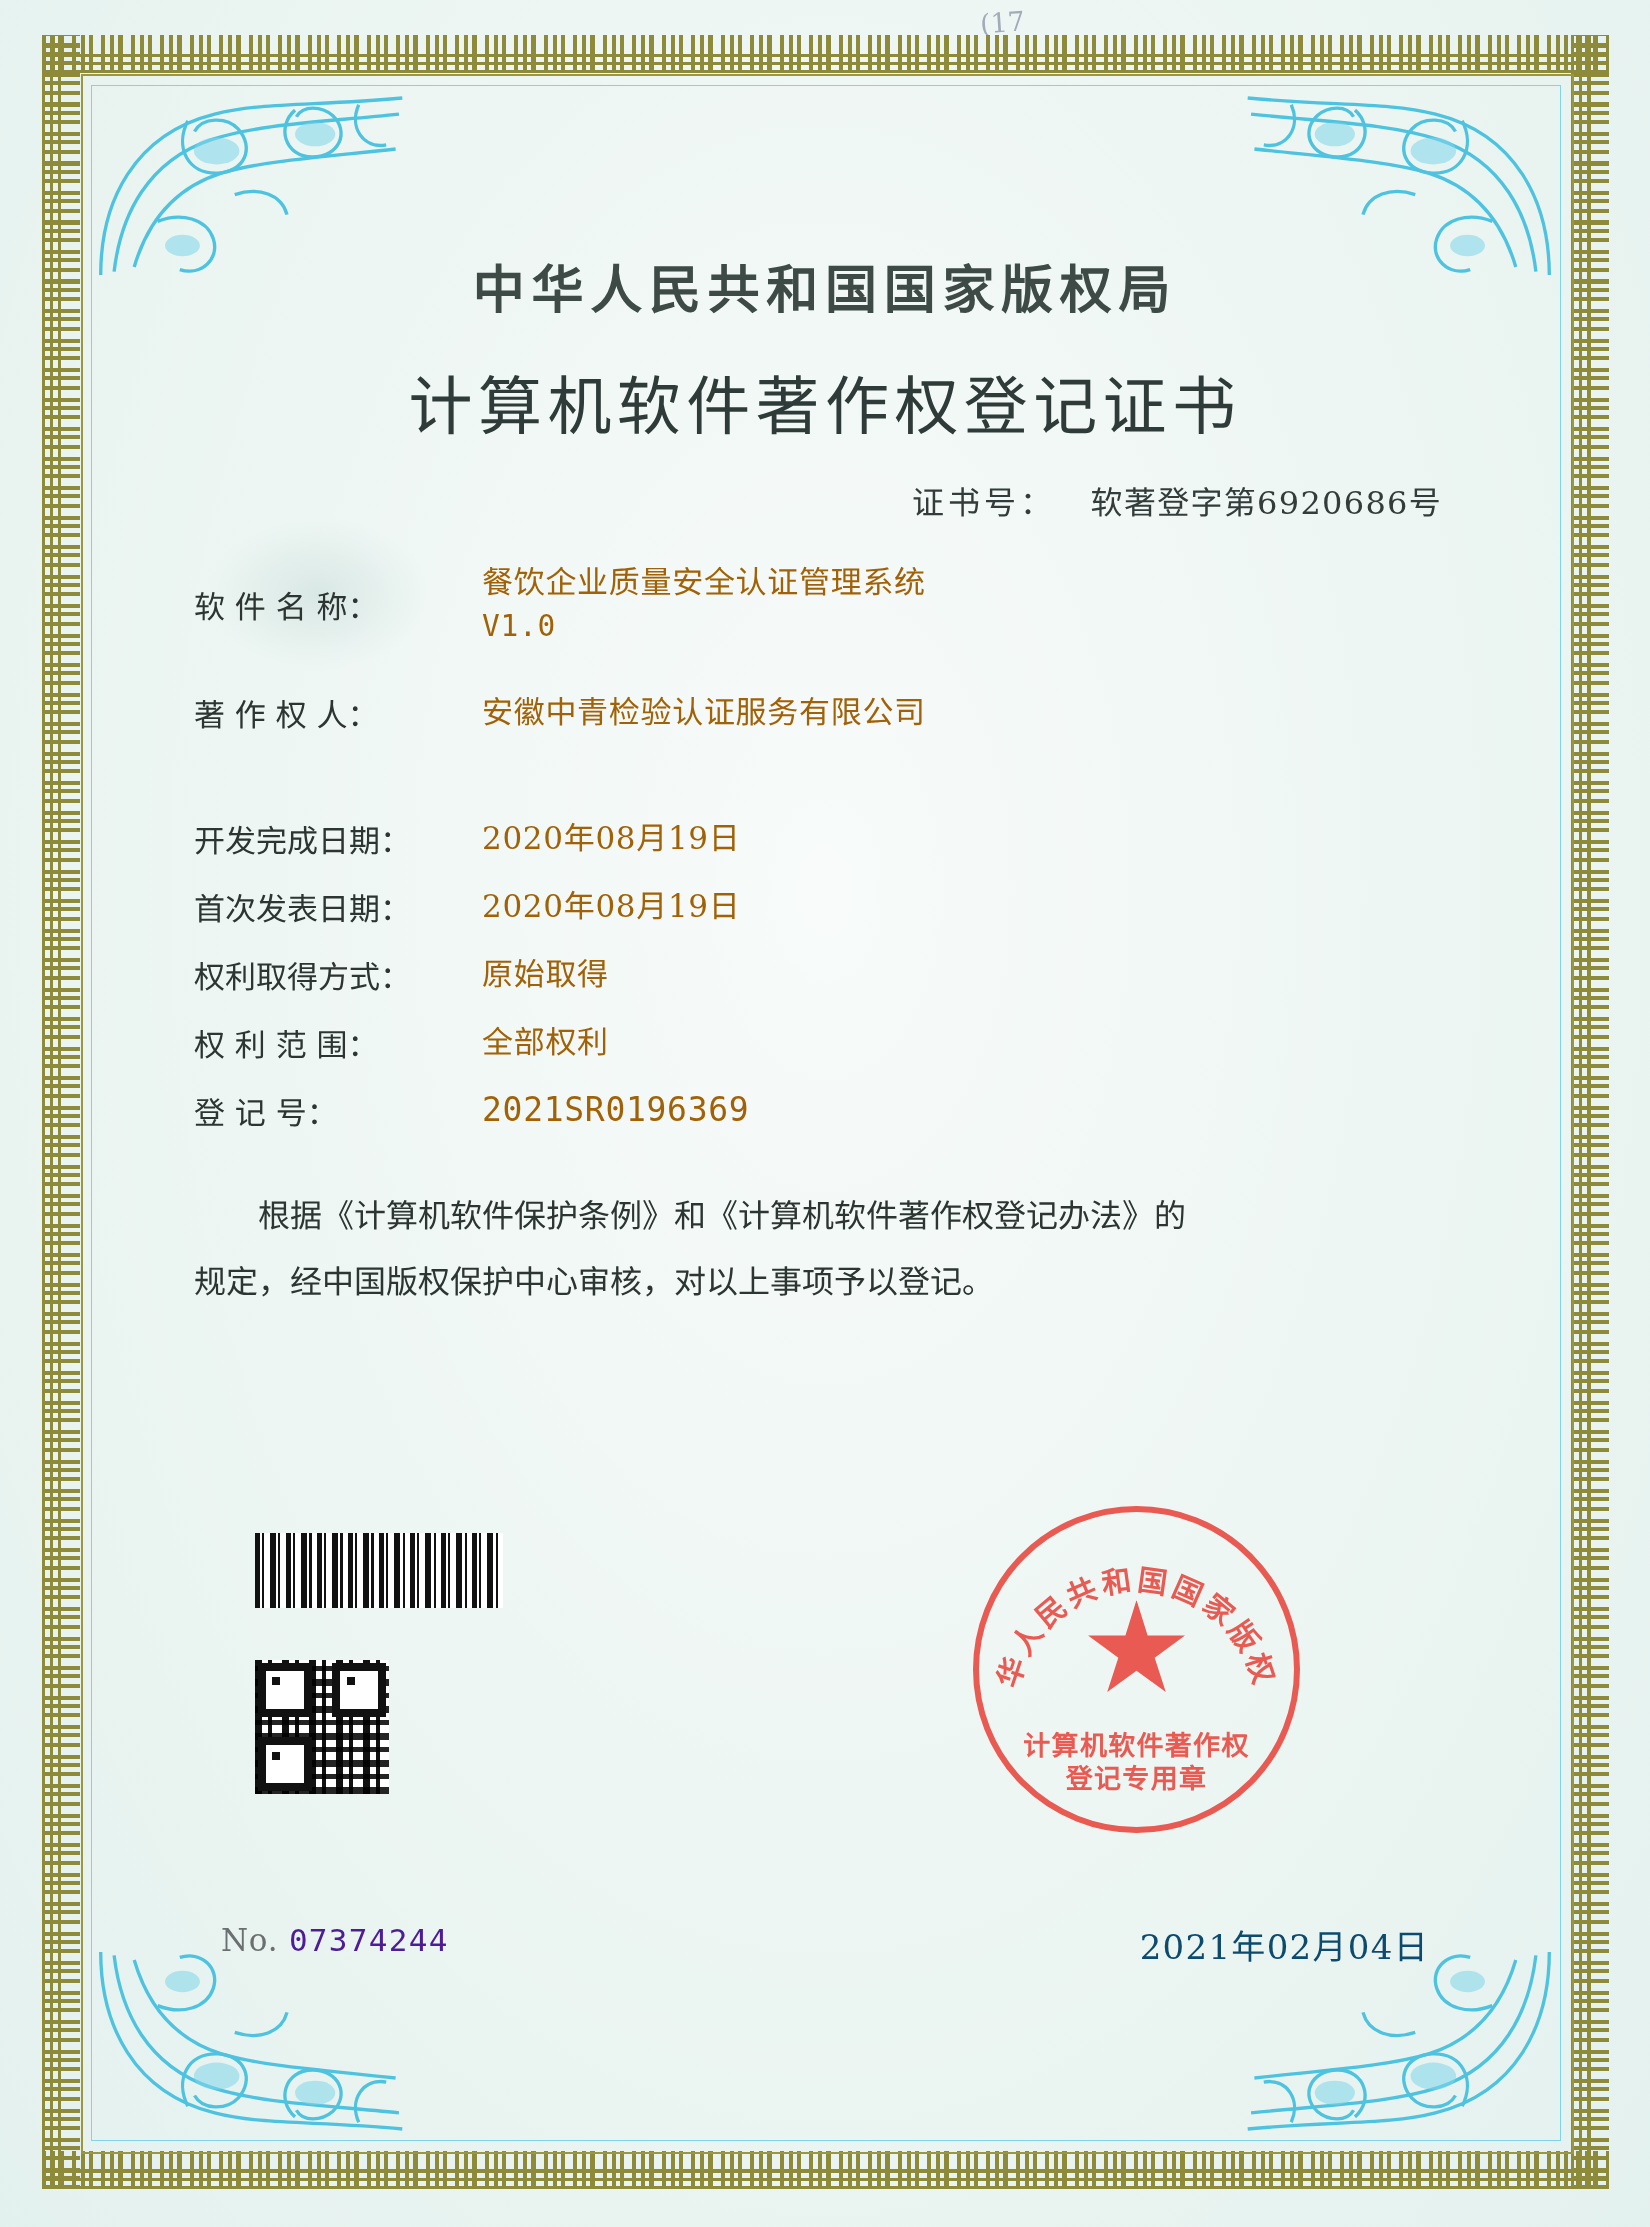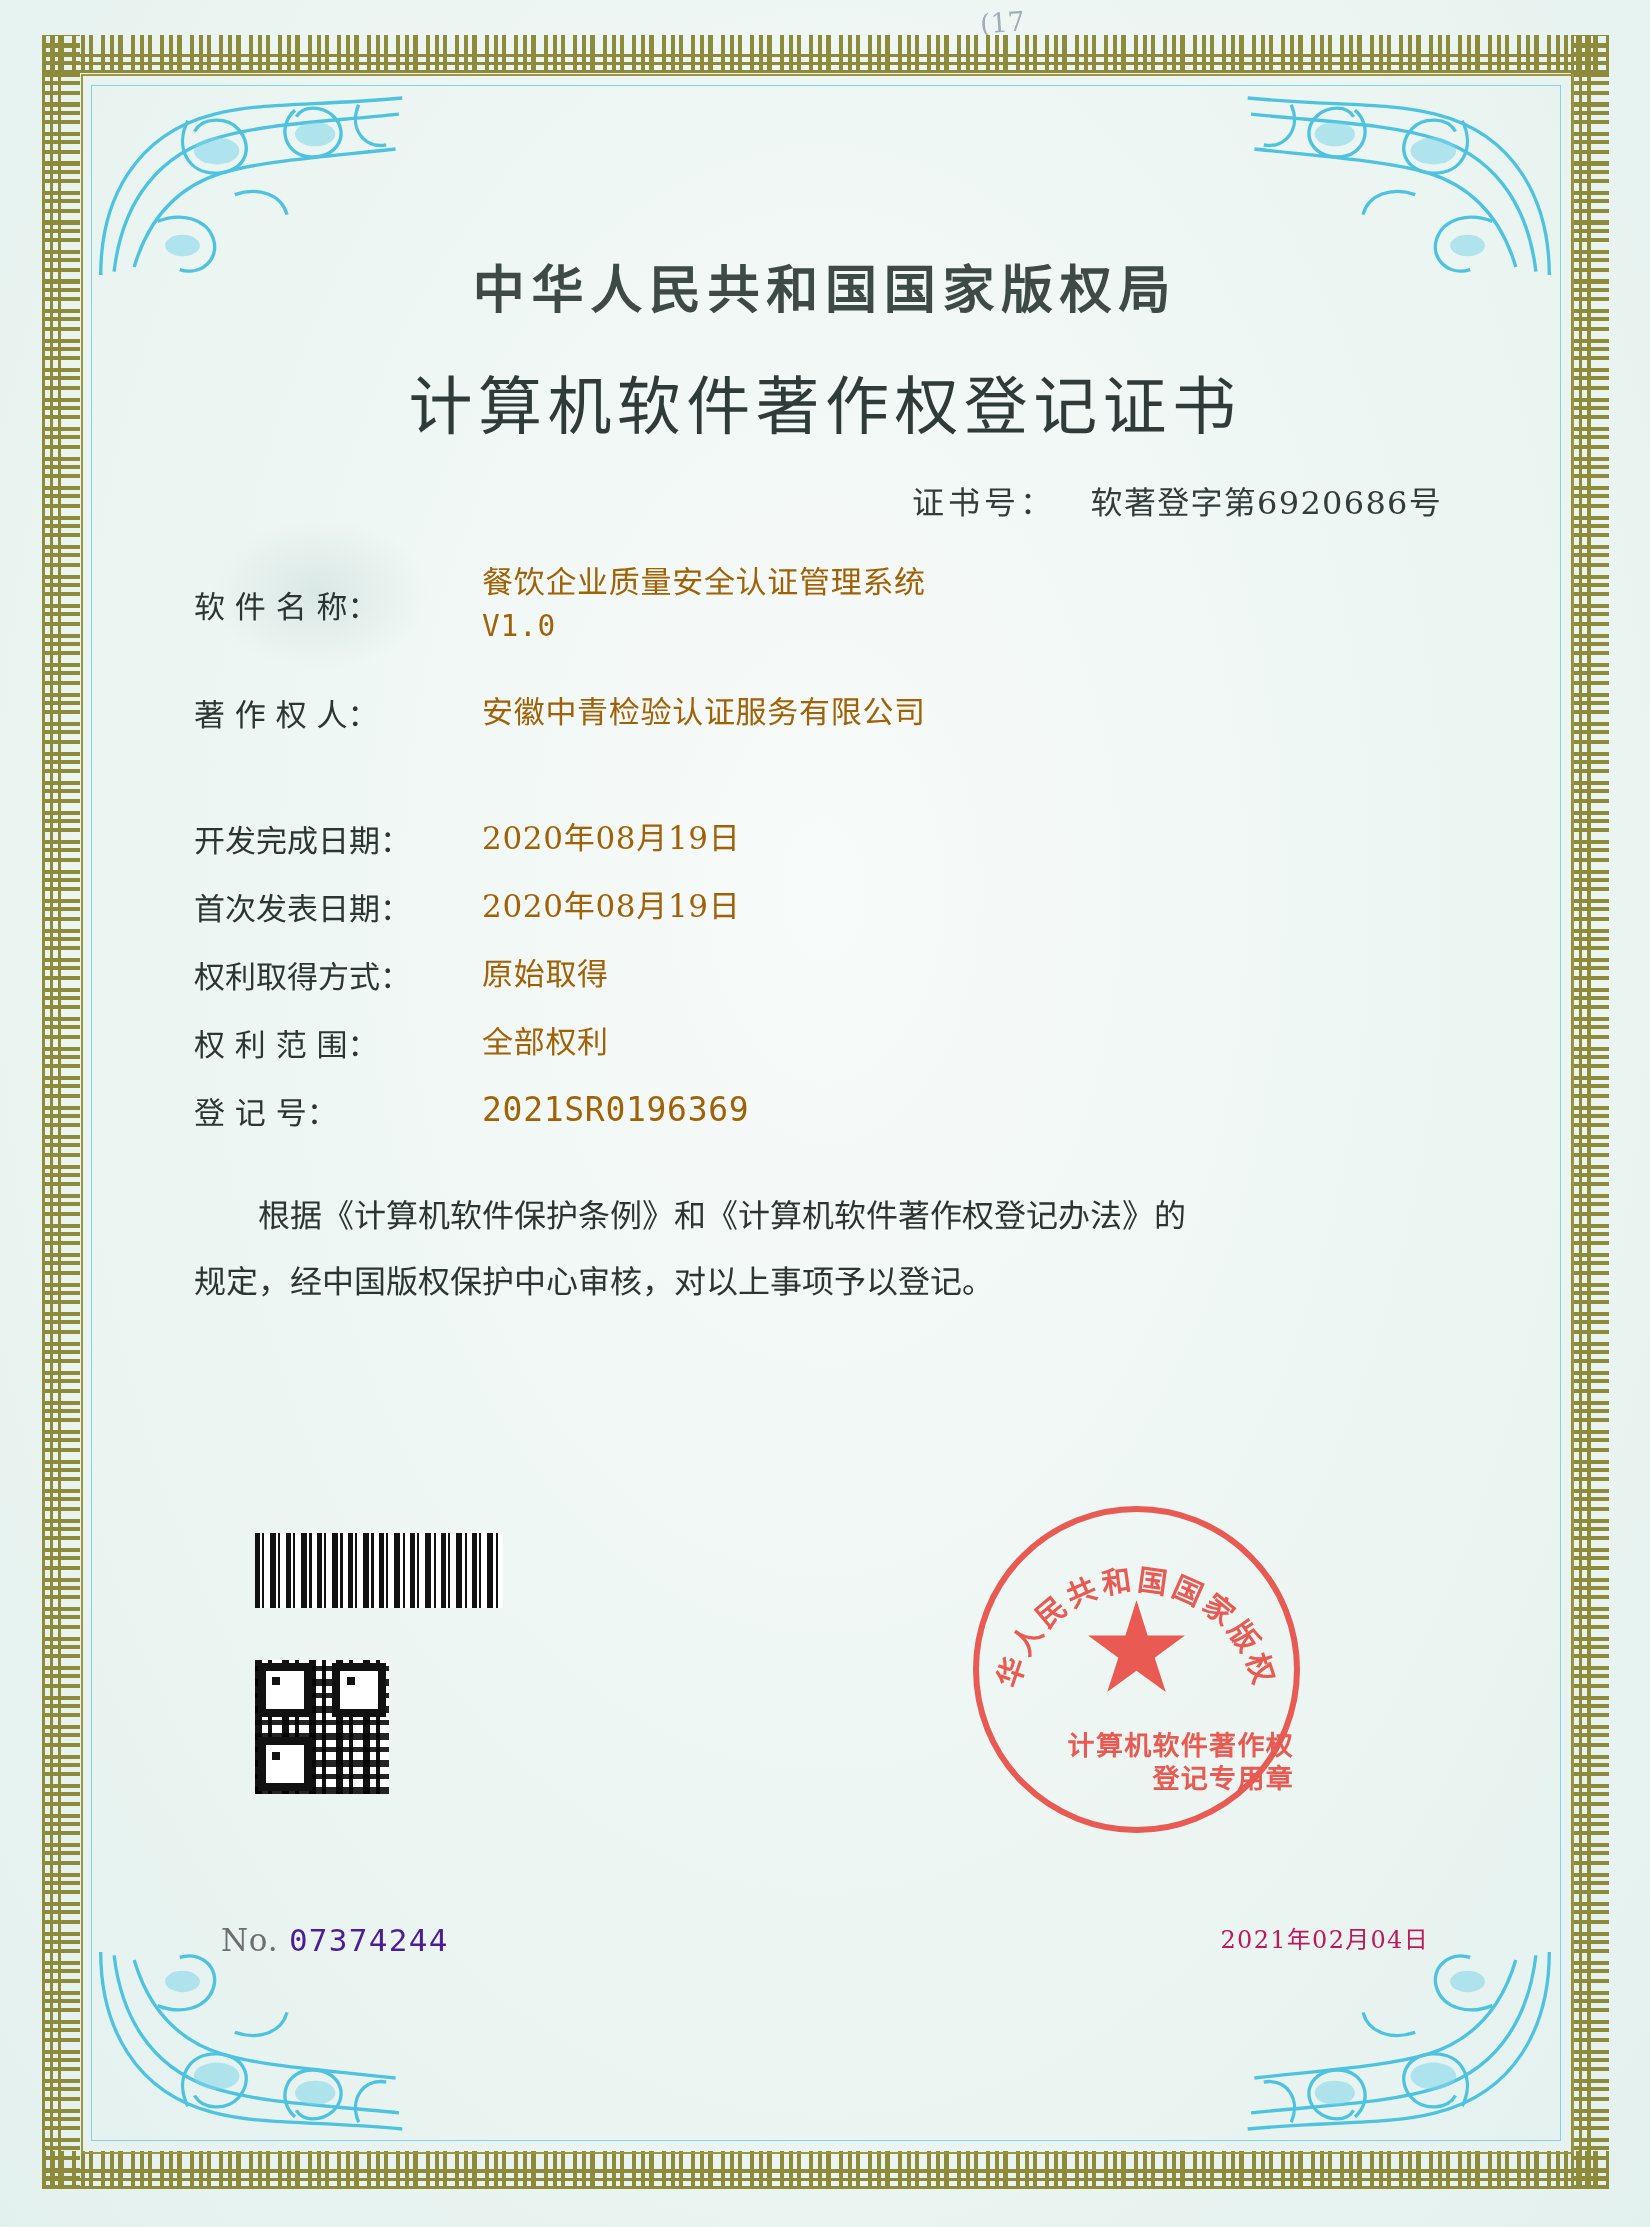--- a/index.html
+++ b/index.html
@@ -283,21 +283,21 @@
   .seal .seal-arc {
     position: absolute;
     left: 0; top: 0;
     width: 100%; height: 100%;
   }
   .seal .seal-bottom {
     position: absolute;
     left: 0;
     bottom: 31px;
     width: 100%;
-    text-align: right;
+    text-align: center;
     font-family: "DejaVu Serif", "Liberation Serif", serif;
     font-size: 27px;
     font-weight: 700;
     line-height: 1.25;
     letter-spacing: 1.3px;
   }
 
   
   .footer-no {
     position: absolute;
@@ -312,22 +312,22 @@
     color: #4c1d95;
     font-family: "DejaVu Sans Mono", "Liberation Mono", monospace;
     margin-left: 10.7px;
     letter-spacing: 1.3px;
   }
   .footer-date {
     position: absolute;
     right: 221px;
     top: 1920px;
     font-family: "DejaVu Serif", "Liberation Serif", serif;
-    font-size: 24px;
-    color: #be185d;
+    font-size: 34px;
+    color: #0c4a6e;
     letter-spacing: 1.3px;
   }
 
   
   .scan-scribble {
     position: absolute;
     left: 980px;
     top: 6.7px;
     font-family: "DejaVu Serif", "Liberation Serif", serif;
     font-size: 27px;

